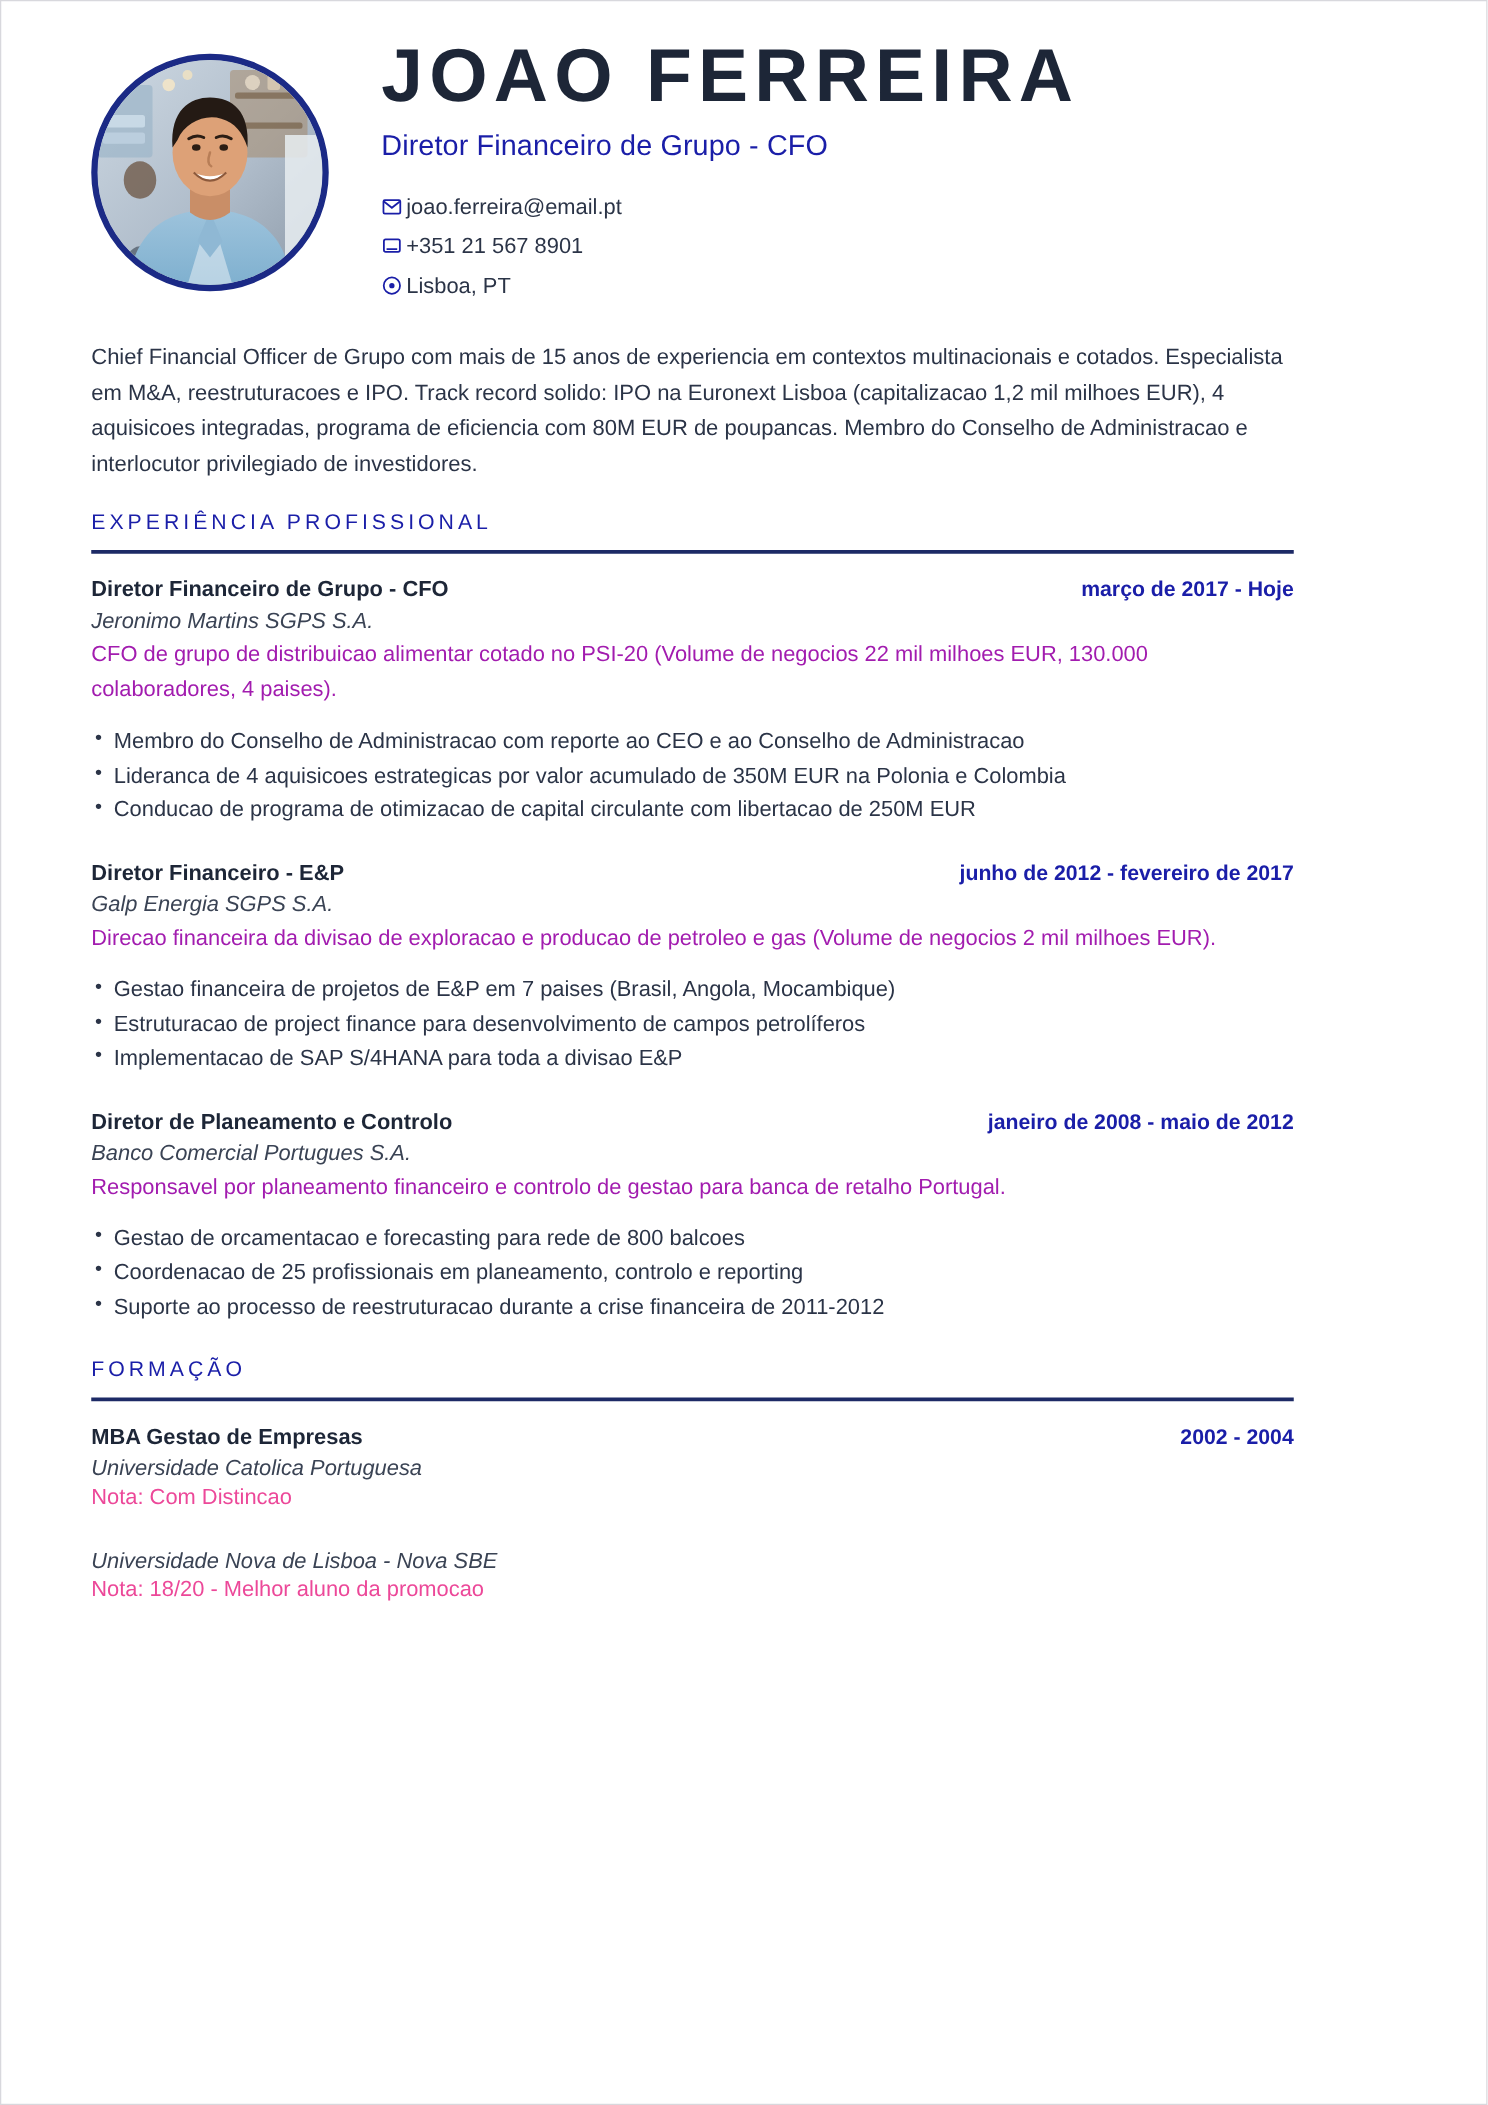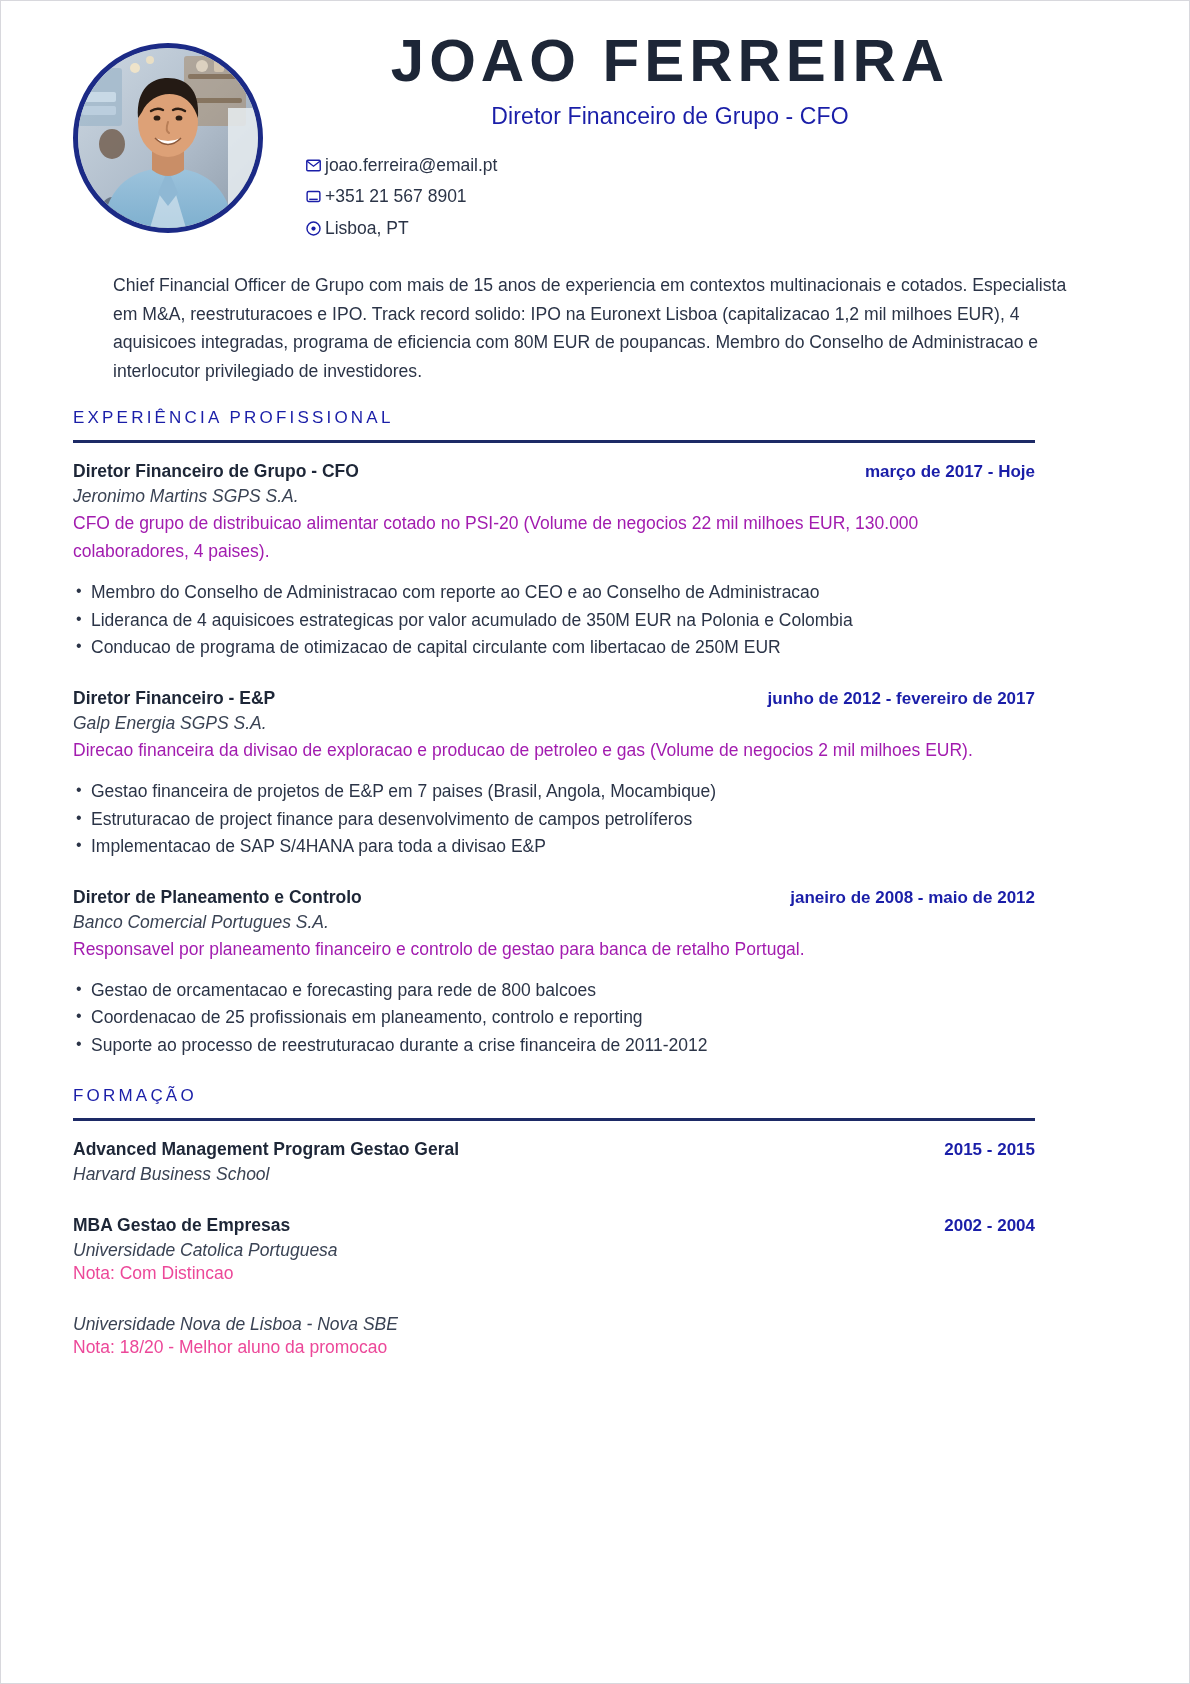--- a/index.html
+++ b/index.html
@@ -50,21 +50,20 @@
     border-radius: 50%;
     overflow: hidden;
   }
   .photo-svg { display: block; width: 100%; height: 100%; }
 
   .head-text {
     position: absolute;
     left: 232px;
     top: 0px;
     right: 0;
-    text-align: center;
   }
   .name {
     font-size: 60px;
     font-weight: bold;
     letter-spacing: 5px;
     color: #1d2637;
     line-height: 1.0;
     margin: 0;
     white-space: nowrap;
   }
@@ -98,21 +97,20 @@
   
   .summary {
     position: absolute;
     left: 0px;
     top: 240px;
     width: 975px;
     font-size: 17.6px;
     line-height: 1.62;
     color: #2b3447;
     white-space: pre-wrap;
-    margin-left: 40px;
   }
 
   
   .section {
     margin-top: 0;
   }
   .section-title {
     font-size: 17px;
     font-weight: normal;
     letter-spacing: 3.2px;
@@ -331,27 +329,20 @@
           <li>Coordenacao de 25 profissionais em planeamento, controlo e reporting</li>
           <li>Suporte ao processo de reestruturacao durante a crise financeira de 2011-2012</li>
         </ul>
       </div>
     </div>
 
     <div class="section edu-section">
       <div class="section-title">FORMAÇÃO</div>
       <div class="section-rule"></div>
 
-      <div class="edu-entry">
-        <div class="entry-head">
-          <div class="entry-title">Advanced Management Program Gestao Geral</div>
-          <div class="entry-date">2015 - 2015</div>
-        </div>
-        <div class="entry-org">Harvard Business School</div>
-      </div>
 
       <div class="edu-entry">
         <div class="entry-head">
           <div class="entry-title">MBA Gestao de Empresas</div>
           <div class="entry-date">2002 - 2004</div>
         </div>
         <div class="entry-org">Universidade Catolica Portuguesa</div>
         <div class="entry-grade">Nota: Com Distincao</div>
       </div>
 

